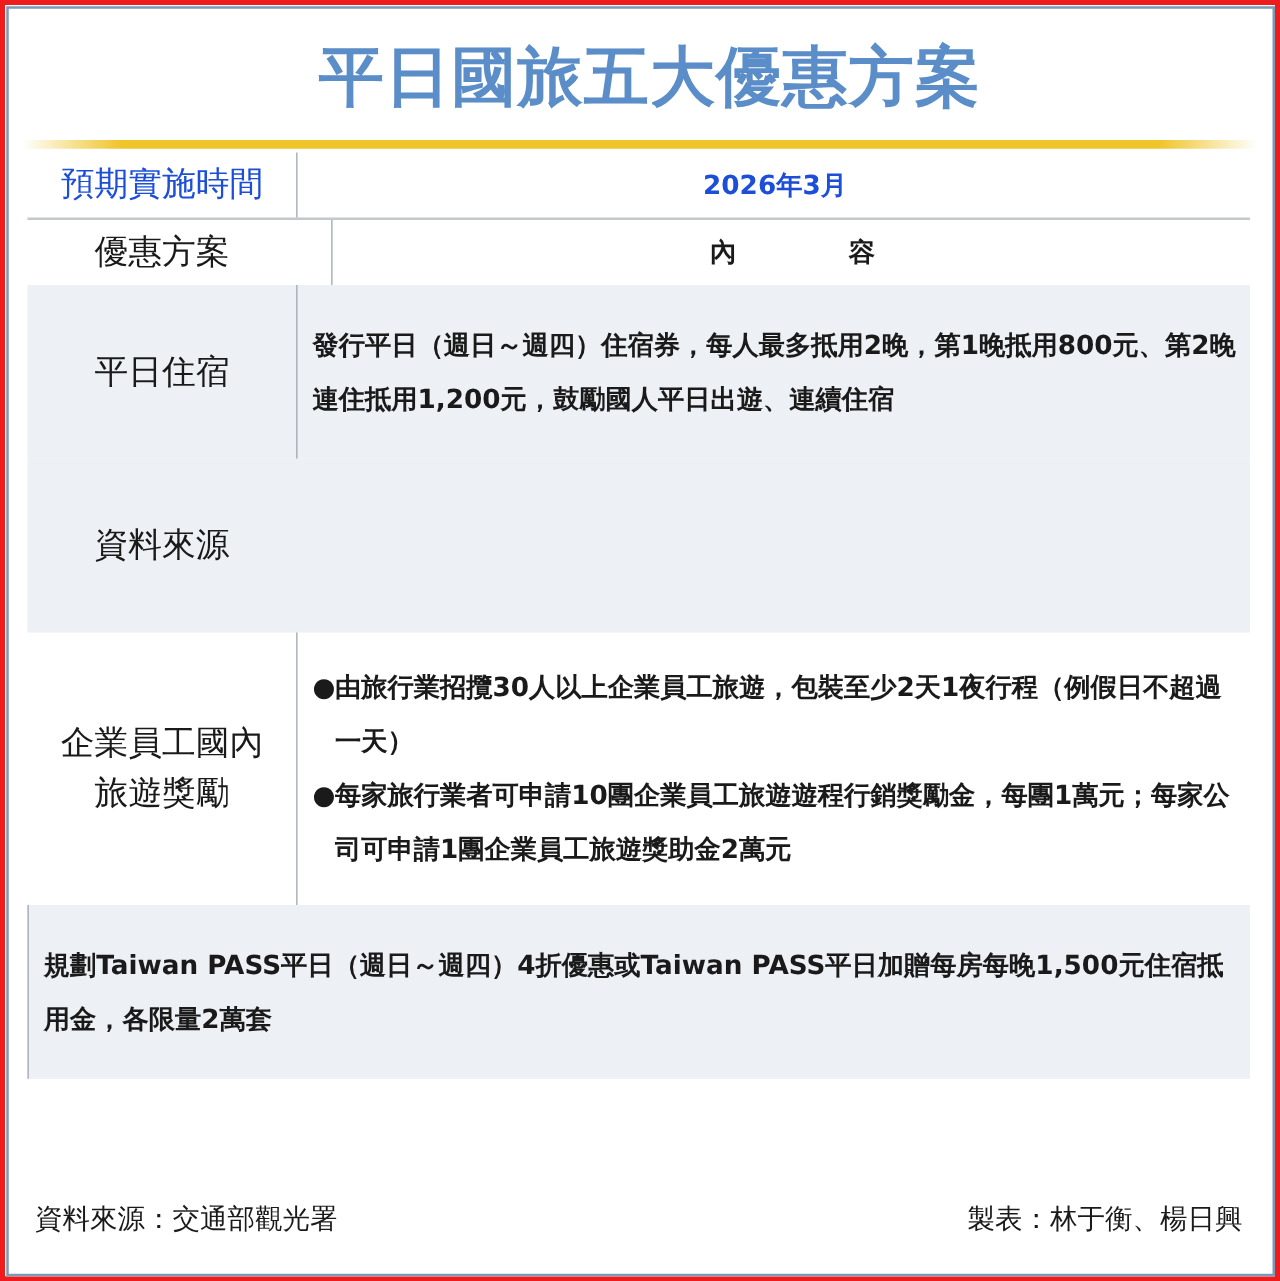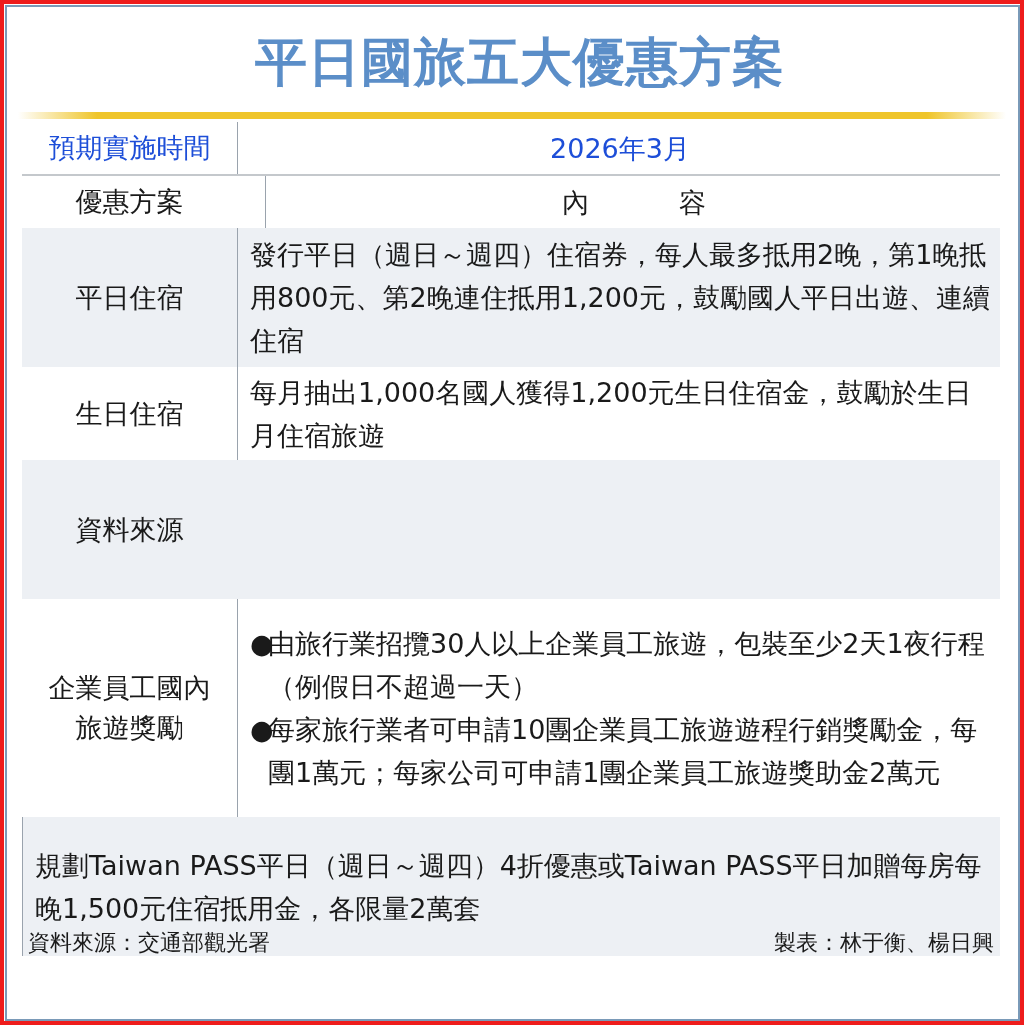--- a/index.html
+++ b/index.html
@@ -11,36 +11,36 @@
                    box-sizing: border-box; border: 2px solid #7a9ab8; background: #fff; }
     .title { position: absolute; left: 0; right: 0; top: 30px; text-align: center;
              font-size: 52px; font-weight: bold; color: #5b8ec8; letter-spacing: 1px; line-height: 64px; padding-left: 16px; }
     .gold-bar { position: absolute; left: 18px; right: 18px; top: 112px; height: 7px;
                 background: linear-gradient(to right, rgba(240,200,40,0) 0%, #efc52a 8%, #efc52a 92%, rgba(240,200,40,0) 100%); }
     .table { position: absolute; left: 22px; top: 122px; width: 978px; }
     .row { display: flex; position: relative; }
     .cell-left { width: 215px; box-sizing: border-box; display: flex; align-items: center; justify-content: center;
                  text-align: center; font-size: 27px; color: #1a1a1a; line-height: 40px; }
     .cell-right { flex: 1; box-sizing: border-box; border-left: 1px solid #9aa3ad; padding: 0 10px 0 12px;
-                  font-size: 27px; color: #1a1a1a; line-height: 43px; display: flex; flex-direction: column; justify-content: center; }
+                  font-size: 21px; color: #1a1a1a; line-height: 43px; display: flex; flex-direction: column; justify-content: center; font-weight: bold; }
     .row.hdr1 { height: 52px; border-bottom: 2px solid #c4c8cc; }
     .row.hdr1 .cell-left, .row.hdr1 .cell-right { color: #1d4ed8; }
     .row.hdr1 .cell-right { align-items: center; }
     .row.hdr2 { height: 52px; gap: 28px; }
     .row.hdr2 .cell-right { align-items: center; flex-direction: row; justify-content: center; }
     .hdr2-sep { display: inline-block; width: 90px; }
     .row.shaded { background: #edf0f4; }
     .r1 { height: 139px; }
     .r2 { height: 93px; }
     .r3 { height: 139px; }
     .r4 { height: 218px; }
     .r5 { height: 139px; }
     .bullet-item { display: flex; }
     .bullet { width: 18px; flex: none; }
-    .footer { position: absolute; left: 28px; right: 30px; top: 928px; display: flex; justify-content: space-between;
+    .footer { position: absolute; left: 28px; right: 30px; top: 960px; display: flex; justify-content: space-between;
               font-size: 22px; color: #1a1a1a; }
   </style>
 </head>
 <body>
 
 <div class="frame-red"></div>
 <div class="frame-inner"></div>
 
 <div class="title">平日國旅五大優惠方案</div>
 <div class="gold-bar"></div>
@@ -59,26 +59,20 @@
     </div>
   </div>
 
   <div class="row shaded r1">
     <div class="cell-left">平日住宿</div>
     <div class="cell-right">
       <span>發行平日（週日～週四）住宿券，每人最多抵用2晚，第1晚抵用800元、第2晚連住抵用1,200元，鼓勵國人平日出遊、連續住宿</span>
     </div>
   </div>
 
-  <div class="row r2">
-    <div class="cell-left">生日住宿</div>
-    <div class="cell-right">
-      <span>每月抽出1,000名國人獲得1,200元生日住宿金，鼓勵於生日月住宿旅遊</span>
-    </div>
-  </div>
 
   <div class="row shaded r3">
     <div class="cell-left">資料來源</div>
   </div>
 
   <div class="row r4">
     <div class="cell-left">
       <div>
         <div>企業員工國內</div>
         <div>旅遊獎勵</div>

